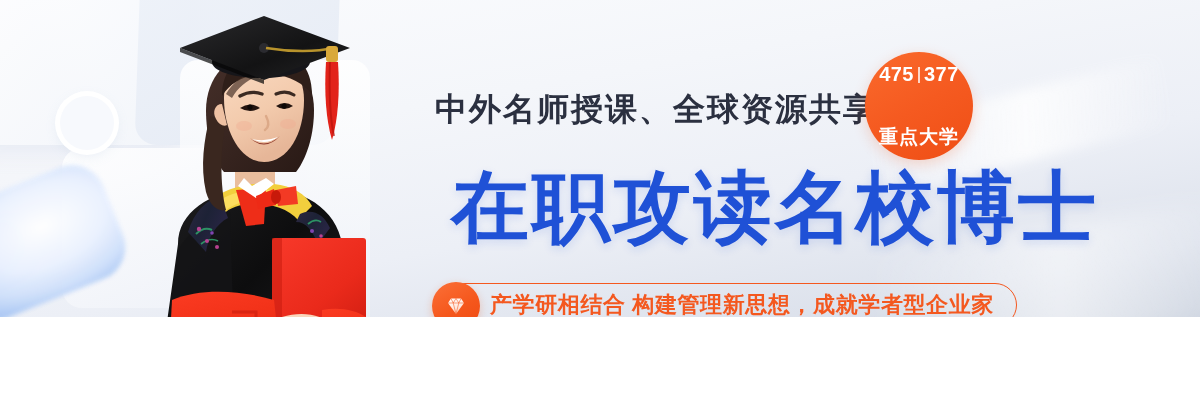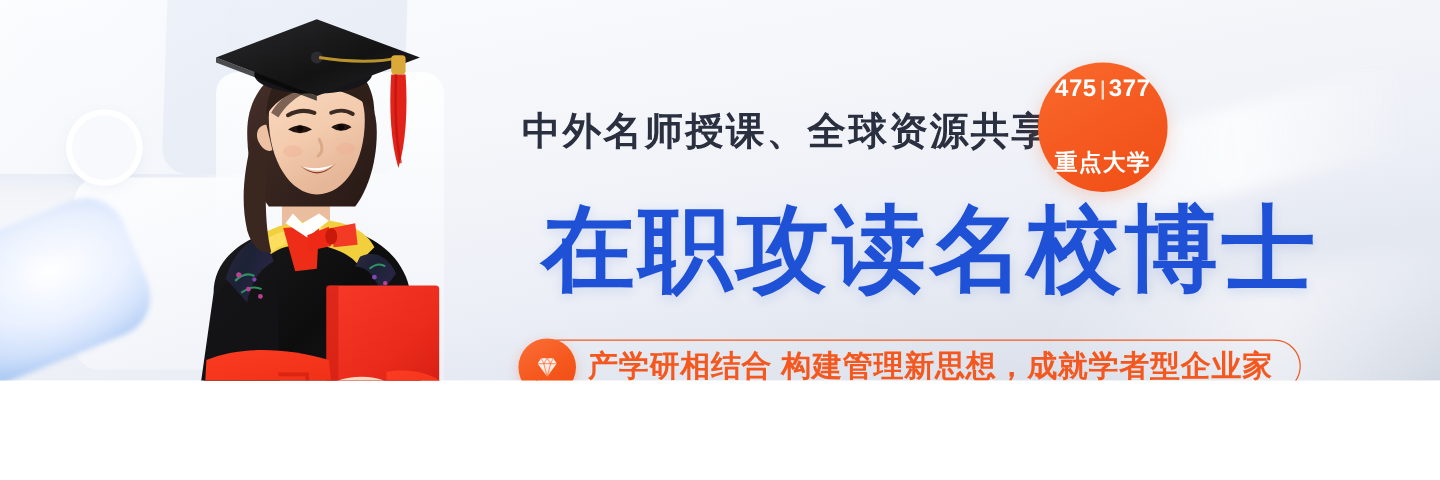--- a/index.html
+++ b/index.html
@@ -78,21 +78,21 @@
     line-height:1;white-space:nowrap;
     text-shadow:0 3px 10px rgba(31,81,214,.14);
   }
 
   .pill{
     position:absolute;left:8px;top:283px;height:44px;
     border:1.6px solid #f4581f;border-radius:22px;
     display:flex;align-items:center;padding:0 22px 0 46px;box-sizing:border-box;
   }
   .pill-text{
-    font-size:25px;font-weight:bold;color:#f4581f;letter-spacing:.6px;
+    font-size:22px;font-weight:bold;color:#f4581f;letter-spacing:.6px;
     white-space:nowrap;line-height:1;
   }
   .gem{
     position:absolute;left:-12px;top:-2px;width:48px;height:48px;border-radius:50%;
     background:linear-gradient(150deg,#fb7038 0%,#f5571c 55%,#ee4a12 100%);
     display:flex;align-items:center;justify-content:center;
     box-shadow:0 3px 9px rgba(240,90,30,.28);
   }
 </style>
 </head>

